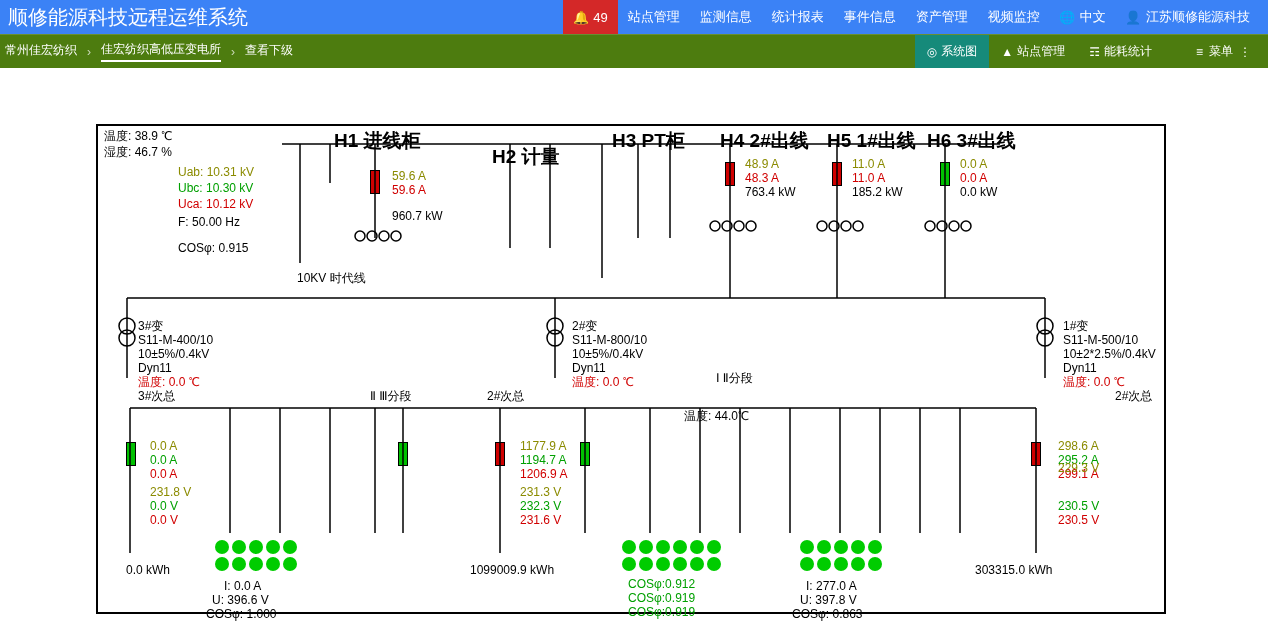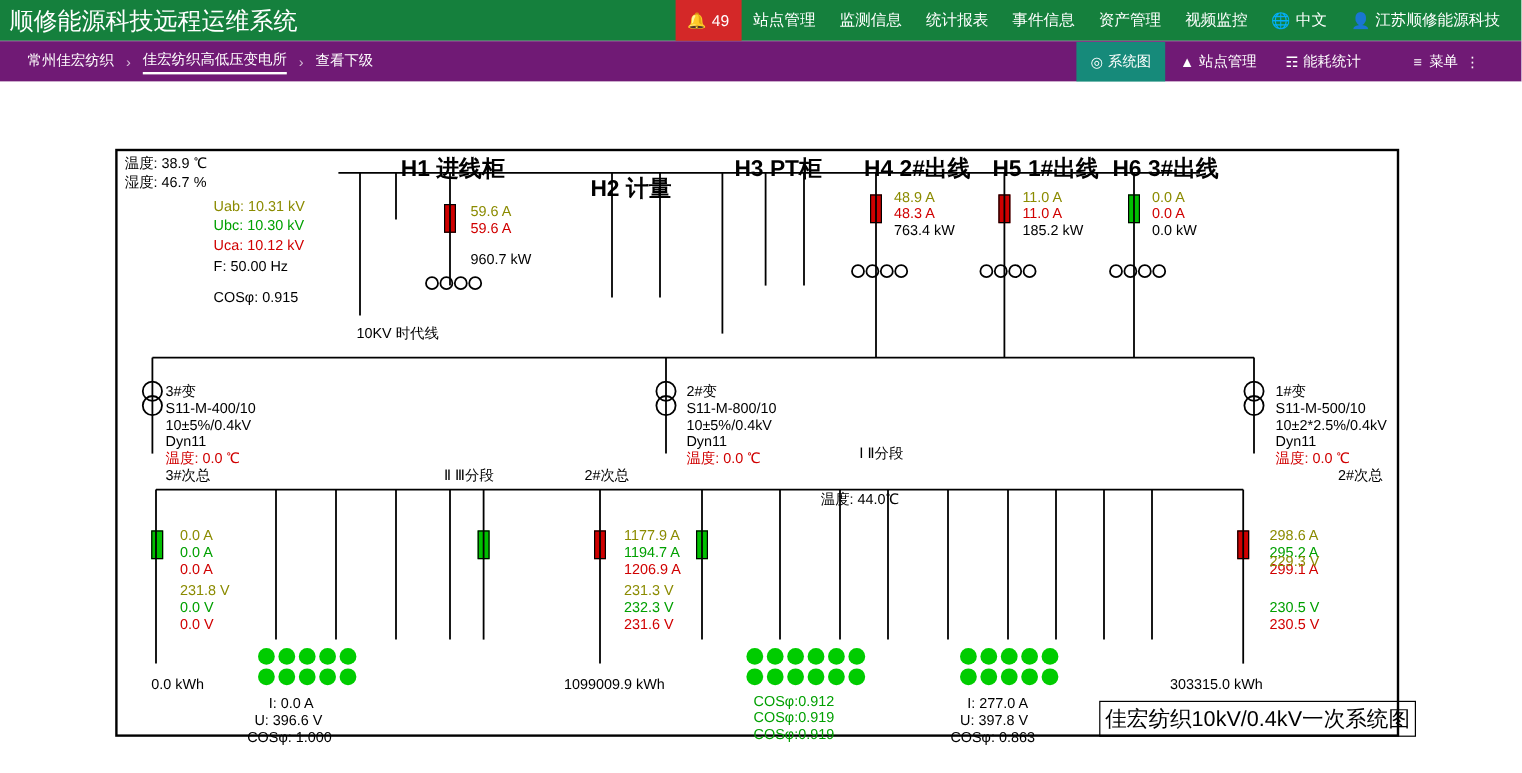--- a/index.html
+++ b/index.html
@@ -1,21 +1,21 @@
 <!DOCTYPE html>
 <html><head>
 <meta charset="utf-8">
 <style>
 *{box-sizing:border-box;margin:0;padding:0;font-family:"Microsoft YaHei",Arial,sans-serif}
 body{background:#fff}
-.header{background:#15803d;color:#fff;height:34px;display:flex;align-items:center;padding:0 8px;font-size:13px}
+.header{background:#3b82f6;color:#fff;height:34px;display:flex;align-items:center;padding:0 8px;font-size:13px}
 .header .title{font-size:20px;margin-right:auto;font-weight:300}
 .header .hi{display:flex;align-items:center;gap:4px;padding:0 10px;height:34px;cursor:pointer}
 .header .hi.alert{background:#d42828}
-.subheader{background:#701a75;color:#fff;height:34px;display:flex;align-items:center;padding:0 23px;font-size:12px;border-top:1px solid rgba(255,255,255,.15)}
+.subheader{background:#4d7c0f;color:#fff;height:34px;display:flex;align-items:center;padding:0 5px;font-size:12px;border-top:1px solid rgba(255,255,255,.15)}
 .breadcrumb{display:flex;gap:10px;align-items:center}
 .bc-item{padding-bottom:2px}
 .bc-item.active{border-bottom:2px solid #fff}
 .bc-sep{opacity:.7}
 .subtabs{margin-left:auto;display:flex;align-items:center;gap:0}
 .subtab{display:flex;align-items:center;gap:4px;padding:0 12px;height:34px;cursor:pointer}
 .subtab.active{background:#168a7a}
 .menu-btn{display:flex;align-items:center;gap:6px;padding:0 12px;margin-left:20px;cursor:pointer}
 .diagram{position:relative;width:1268px;height:576px;background:#fff}
 .box{position:absolute;border:2px solid #000}
@@ -239,21 +239,20 @@
       </div>
   <div class="dotrow">
         <div class="dot"></div>
         <div class="dot"></div>
         <div class="dot"></div>
         <div class="dot"></div>
         <div class="dot"></div>
       </div>
  </div>
 
- <div class="tlabel" style="left:916px;top:516px">佳宏纺织10kV/0.4kV一次系统图</div>
 
  <svg class="lines" width="1268" height="576">
   <g stroke="#000" stroke-width="1.5" fill="none">
 
    <line x1="282" y1="76" x2="1000" y2="76"></line>
 
    <line x1="300" y1="76" x2="300" y2="195"></line>
    <line x1="330" y1="76" x2="330" y2="115"></line>
    <line x1="375" y1="76" x2="375" y2="170"></line>
 

